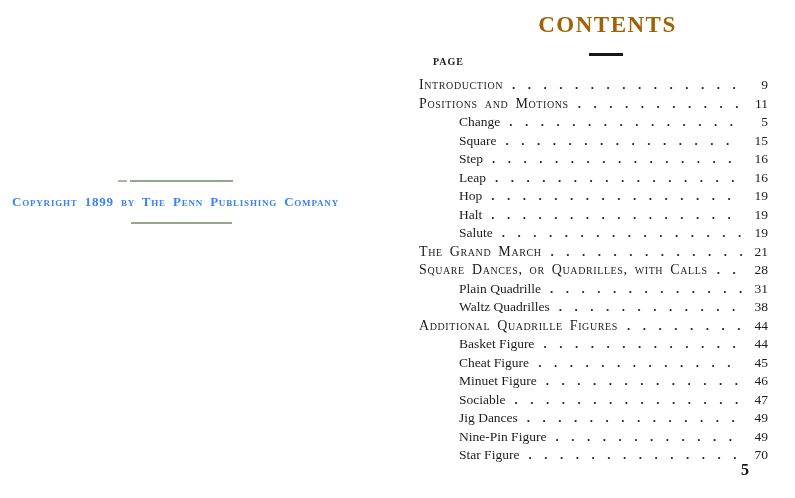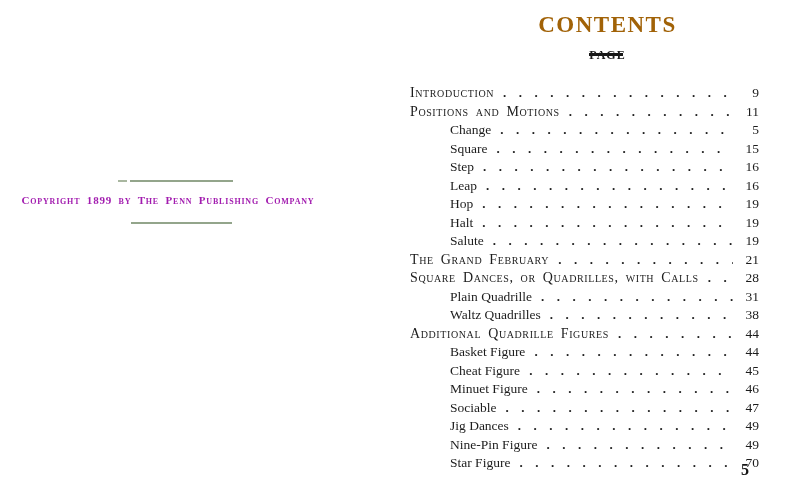--- a/index.html
+++ b/index.html
@@ -12,27 +12,27 @@
     font-family: "Liberation Serif", serif;
     color: #1c1c1c;
   }
 
   
   .copyright-block {
     position: absolute;
     left: 12px;
     top: 194px;
     width: 312px;
-    text-align: center;
+    text-align: right;
     font-weight: bold;
     font-variant: small-caps;
-    font-size: 11px;
+    font-size: 13px;
     letter-spacing: 0.8px;
     word-spacing: 3px;
-    color: #a21caf;
+    color: #3b82f6;
     white-space: nowrap;
   }
   .rule-green {
     position: absolute;
     height: 1.5px;
     background: #93a58b;
   }
   .rule-green-dash {
     position: absolute;
     height: 1.5px;
@@ -55,34 +55,33 @@
     position: absolute;
     left: 589px;
     top: 53px;
     width: 34px;
     height: 2.5px;
     background: #161616;
   }
   .page-col-label {
     position: absolute;
     left: 433px;
-    top: 48px;
+    top: 56px;
     width: 349px;
-    text-align: center;
-    font-size: 12px;
+    text-align: left;
+    font-size: 10px;
     font-weight: bold;
     letter-spacing: 1px;
     color: #1c1c1c;
   }
   .toc {
     position: absolute;
-    left: 410px;
+    left: 419px;
     top: 76px;
     width: 349px;
-    margin-top: 8px;
   }
   .toc-row {
     display: flex;
     align-items: baseline;
     height: 18.5px;
     line-height: 18.5px;
     font-size: 13.5px;
     overflow: hidden;
   }
   .toc-row.indent { padding-left: 40px; }
@@ -184,21 +183,21 @@
     <span class="toc-page">19</span>
   </div>
 
   <div class="toc-row indent">
     <span class="toc-label">Salute</span>
     <span class="toc-leader">........................................</span>
     <span class="toc-page">19</span>
   </div>
 
   <div class="toc-row main">
-    <span class="toc-label">The Grand February</span>
+    <span class="toc-label">The Grand March</span>
     <span class="toc-leader">........................................</span>
     <span class="toc-page">21</span>
   </div>
 
   <div class="toc-row main">
     <span class="toc-label">Square Dances, or Quadrilles, with Calls</span>
     <span class="toc-leader">........................................</span>
     <span class="toc-page">28</span>
   </div>
 

